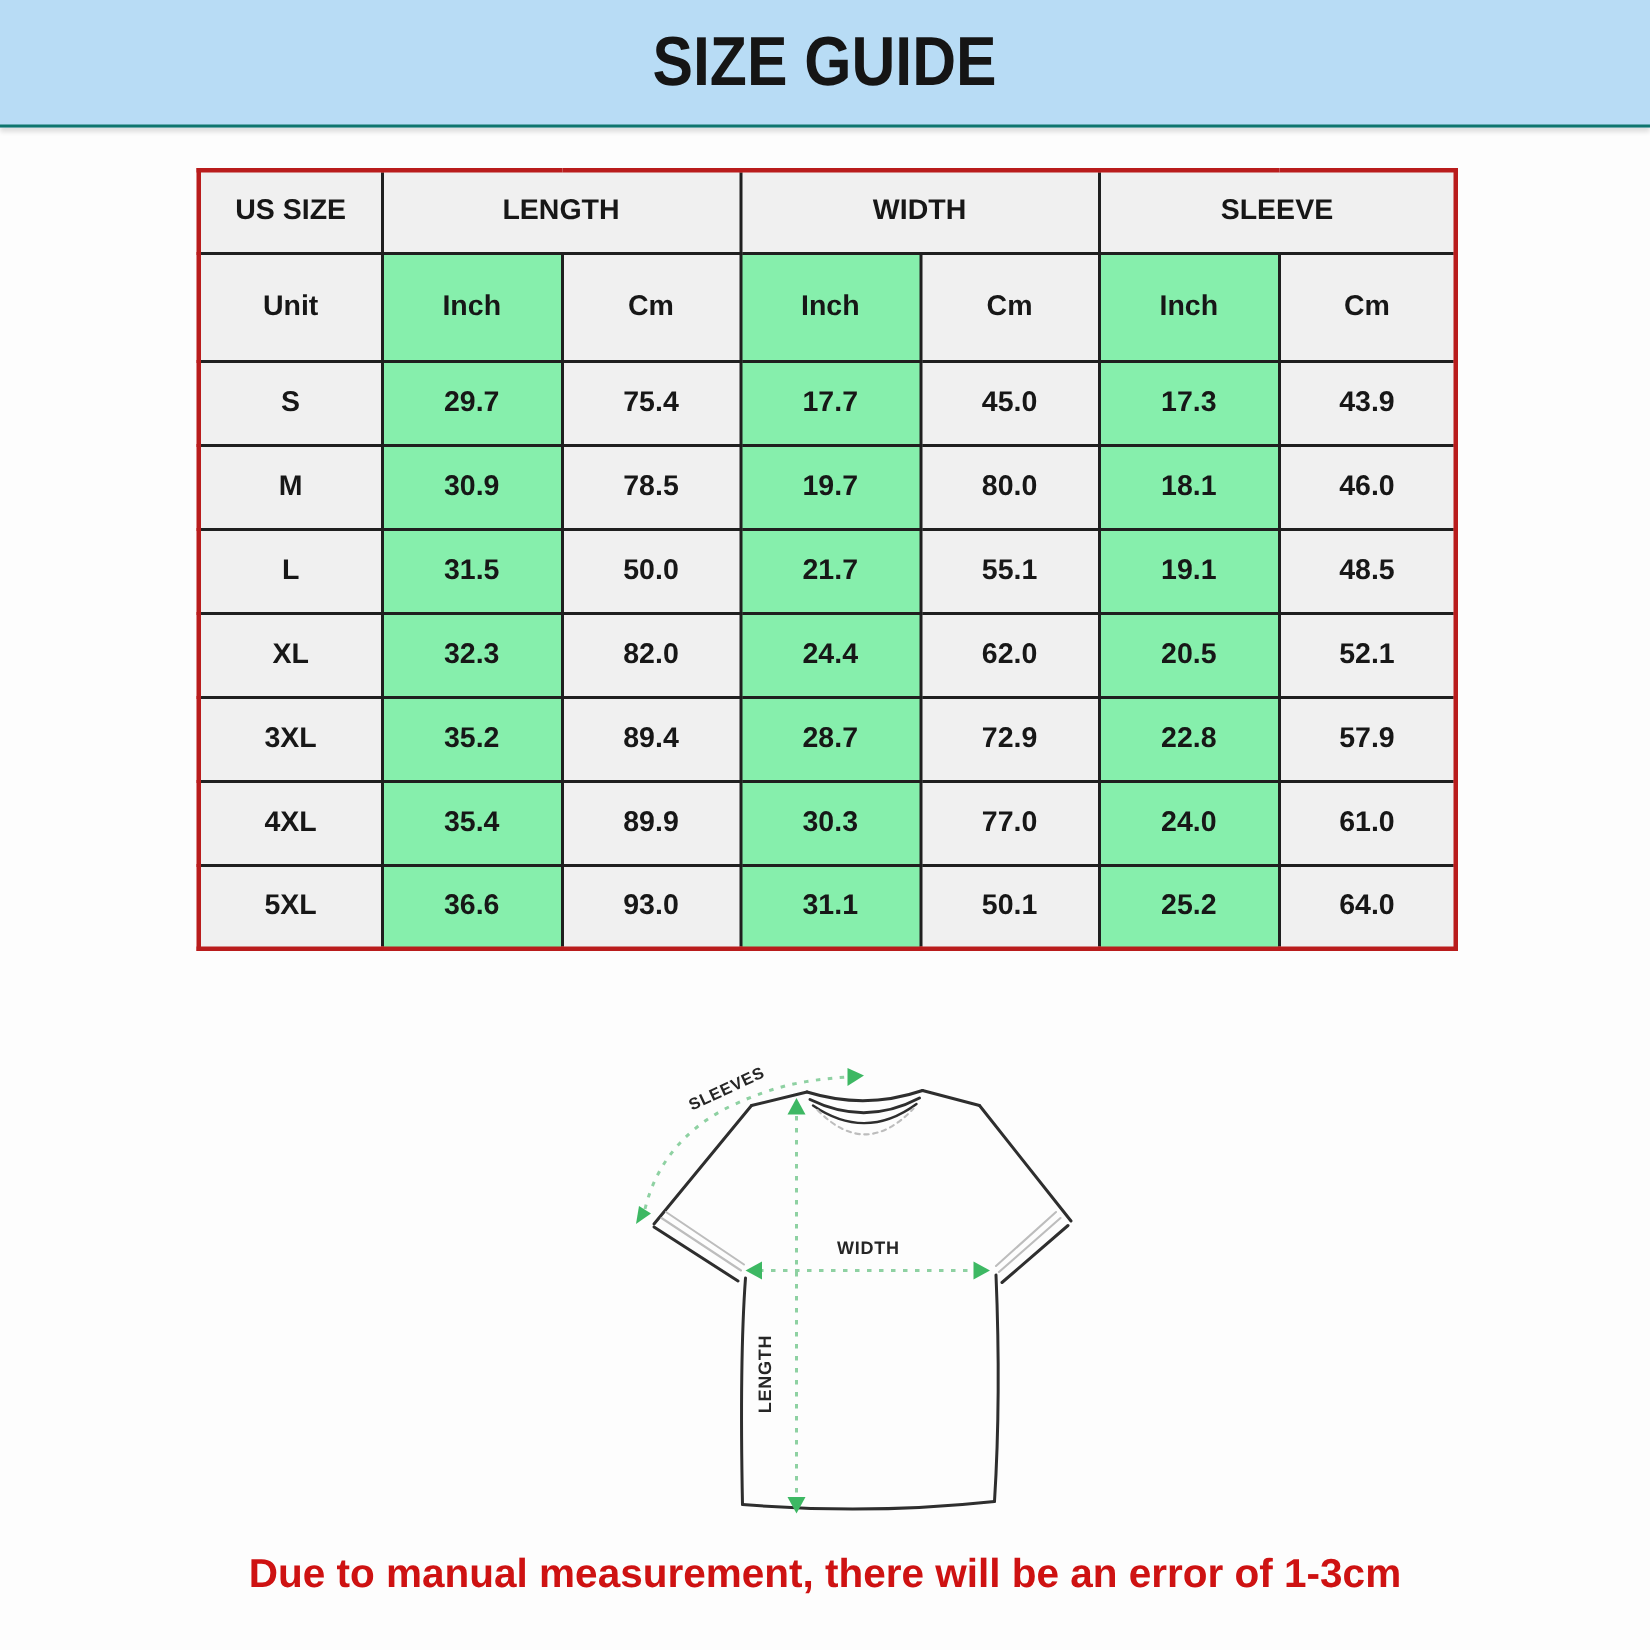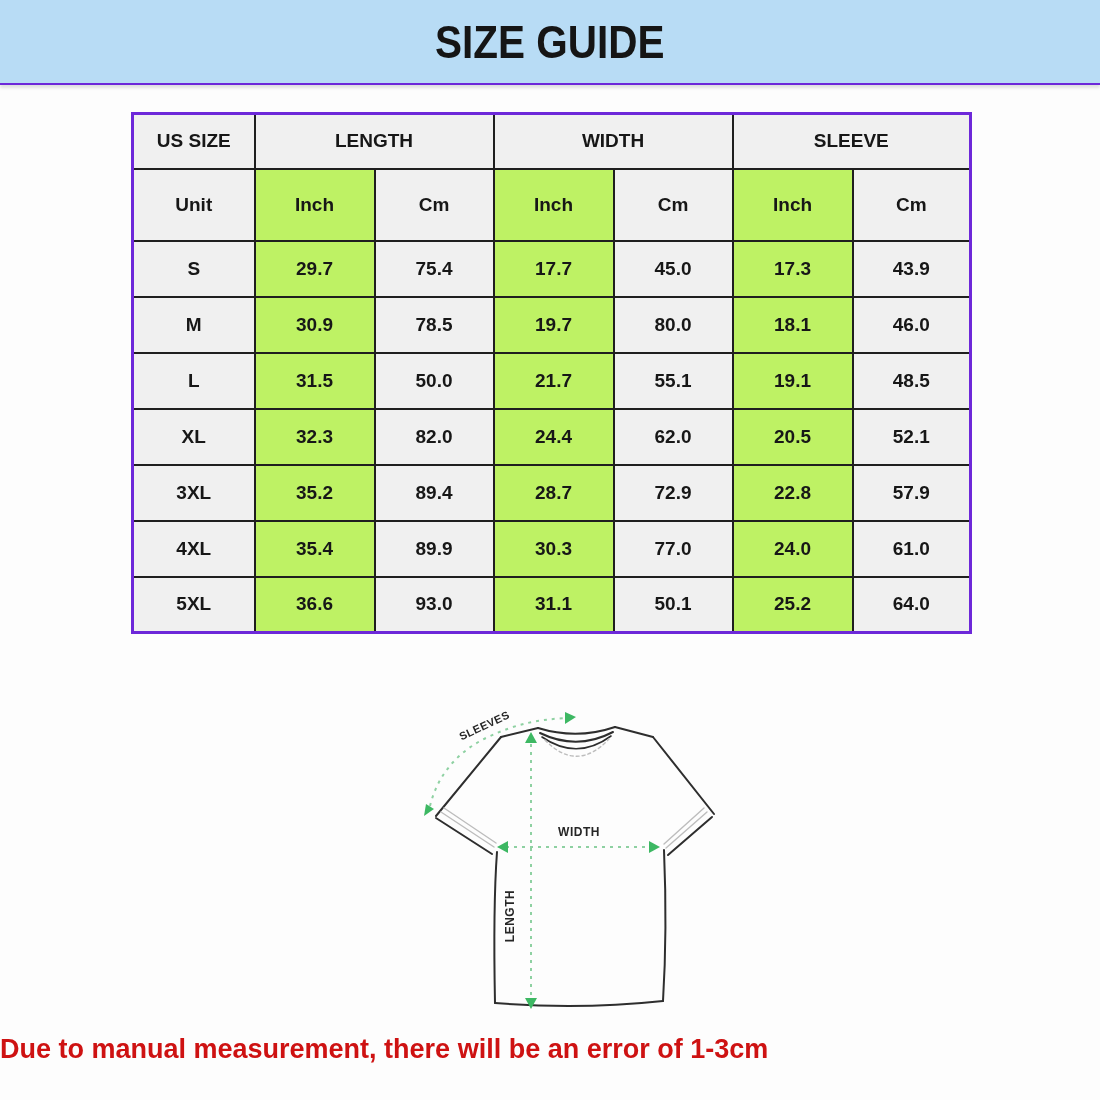--- a/index.html
+++ b/index.html
@@ -8,52 +8,53 @@
     position:relative;
     background:#fdfdfd;
     font-family:"Liberation Sans", sans-serif;
     overflow:hidden;
   }
 
   
   .banner {
     position:absolute; left:0; top:0; width:1100px; height:85px;
     background:#b8dcf5;
-    border-bottom:2px solid #6d28d9;
+    border-bottom:2px solid #0f766e;
     box-shadow:0 3px 3px rgba(0,0,0,0.12);
     display:flex; align-items:center; justify-content:center;
   }
   .banner h1 {
     font-size:44px; font-weight:bold; color:#151515;
     letter-spacing:0px; transform:scaleX(0.92) scaleY(1.05);
   }
 
   
   table.size-table {
     position:absolute; left:131px; top:112px; width:838px;
     border-collapse:collapse; table-layout:fixed;
-    border:3px solid #6d28d9;
+    border:3px solid #b91c1c;
   }
   .size-table td {
     border:2px solid #1f1f1f;
     text-align:center; vertical-align:middle;
     font-size:19px; font-weight:bold; color:#171717;
   }
   .size-table tr.grp-row  { height:55px; }
   .size-table tr.unit-row { height:72px; }
   .size-table tr.data-row { height:56px; }
   .g { background:#f0f0f0; }
-  .w { background:#bef264; }
+  .w { background:#86efac; }
 
   
   .shirt-svg { position:absolute; left:398px; top:688px; }
 
   
   .footnote {
     position:absolute; left:0; top:1034px; width:1100px;
+    text-align:center;
     font-size:27px; font-weight:bold; color:#ce1212;
   }
 </style>
 </head>
 <body>
 
 <div class="banner">
   <h1>SIZE GUIDE</h1>
 </div>
 

